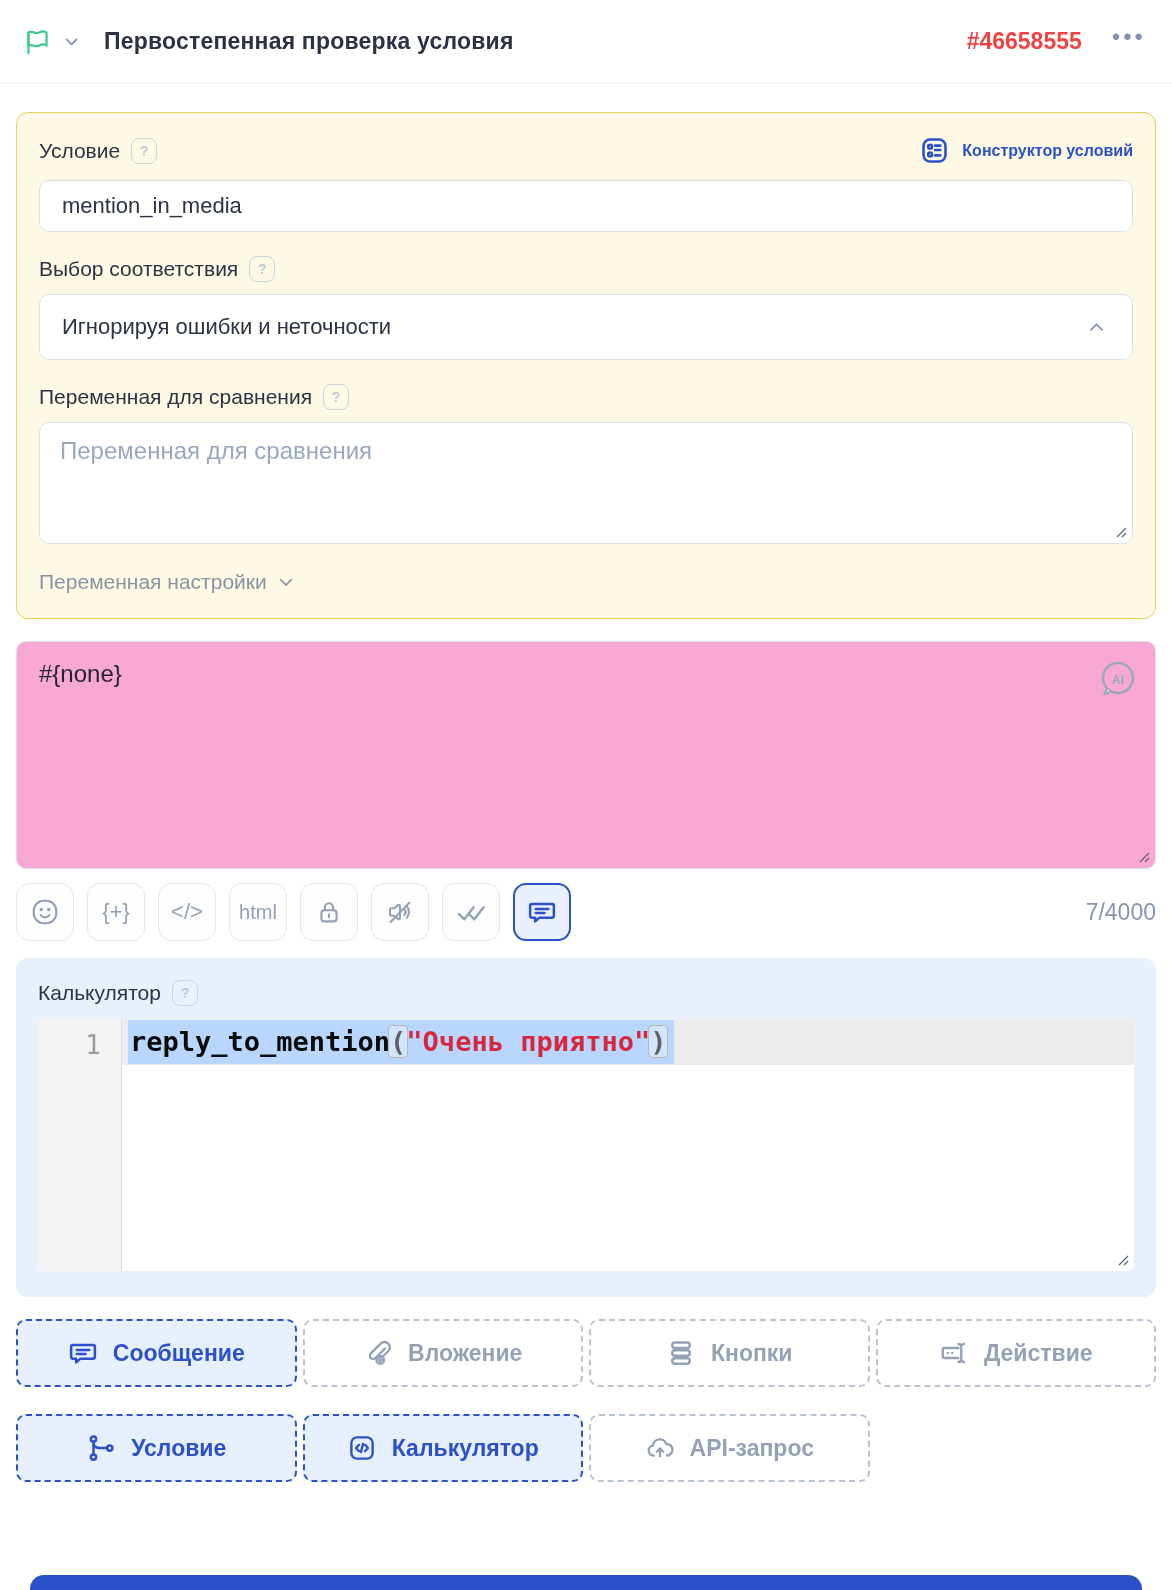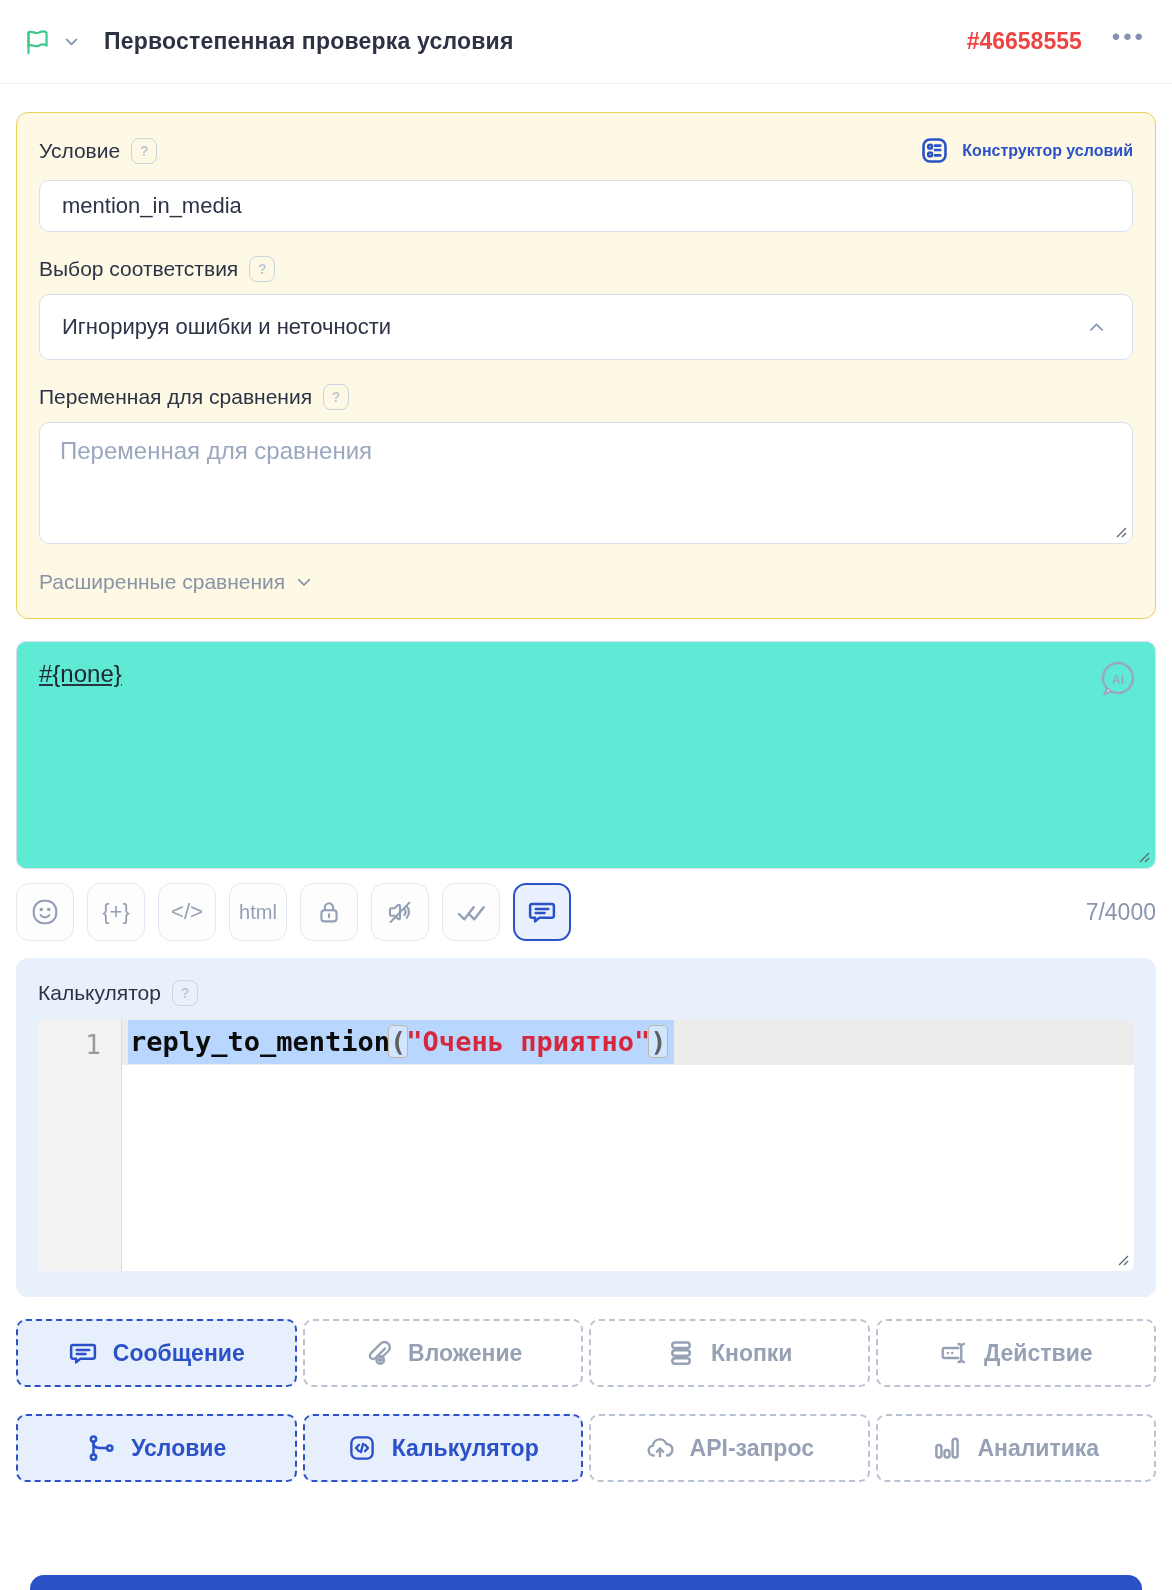--- a/index.html
+++ b/index.html
@@ -49,21 +49,21 @@
   .textarea-box {
     margin-top:12px; width:100%; height:122px; background:#fff; border:1px solid #dbe1ec;
     border-radius:10px; padding:14px 20px; position:relative;
   }
   .placeholder { font-size:24px; color:#9aa7bd; }
   .advanced-row { margin-top:26px; display:flex; align-items:center; gap:10px; color:#8a93a6; font-size:21px; cursor:pointer; }
 
   
   .message-box {
     margin:22px 16px 0; height:228px; border:1px solid #d9dfeb; border-radius:10px;
-    position:relative; padding:18px 22px; background:#5eead4;text-decoration:underline;
+    position:relative; padding:18px 22px; background:#f9a8d4;
   }
   .message-text { font-size:24px; font-weight:500; color:#1f2430; }
   .ai-btn { position:absolute; top:16px; right:16px; cursor:pointer; }
 
   
   .toolbar { margin:14px 16px 0; display:flex; align-items:center; gap:13px; }
   .tool-btn {
     width:58px; height:58px; border:1.5px solid #e3e8f1; border-radius:13px; background:#fdfdfe;
     color:#93a0b6; display:flex; align-items:center; justify-content:center; cursor:pointer;
     font-family:"Liberation Sans", sans-serif;
@@ -174,21 +174,21 @@
     <span class="placeholder">Переменная для сравнения</span>
     <span class="resize-grip">
       <svg width="14" height="14" viewBox="0 0 14 14" stroke="#5f6670" stroke-width="1.3">
           <line x1="4" y1="13" x2="13" y2="4"></line>
           <line x1="9" y1="13" x2="13" y2="9"></line>
         </svg>
     </span>
   </div>
 
   <div class="advanced-row">
-    <span>Расширенные сравнения</span>
+    <span>Переменная настройки</span>
     <span>
       <svg width="18" height="18" viewBox="0 0 24 24" fill="none" stroke="#7d8ba6" stroke-width="2.2" stroke-linecap="round" stroke-linejoin="round">
           <polyline points="5 9 12 16 19 9"></polyline>
         </svg>
     </span>
   </div>
 </div>
 
 <div class="message-box">
   <div class="message-text">#{none}</div>
@@ -358,26 +358,16 @@
     <span>
       <svg width="30" height="30" viewBox="0 0 24 24" fill="none" stroke="currentColor" stroke-width="1.9" stroke-linecap="round" stroke-linejoin="round">
         <path d="M7 18a4 4 0 0 1-.6-7.96 5.5 5.5 0 0 1 10.7-1.2A4.4 4.4 0 0 1 17.6 18"></path>
         <line x1="12" y1="18.5" x2="12" y2="12.5"></line>
         <polyline points="9.4 15 12 12.4 14.6 15"></polyline>
       </svg>
     </span>
     <span>API-запрос</span>
   </div>
 
-  <div class="block-btn">
-    <span>
-      <svg width="30" height="30" viewBox="0 0 24 24" fill="none" stroke="currentColor" stroke-width="2">
-        <rect x="3.5" y="9.5" width="4" height="10" rx="2"></rect>
-        <rect x="10" y="13.5" width="4" height="6" rx="2"></rect>
-        <rect x="16.5" y="4.5" width="4" height="15" rx="2"></rect>
-      </svg>
-    </span>
-    <span>Аналитика</span>
-  </div>
 
 </div>
 
 <div class="save-bar"></div>
 
 </body></html>

